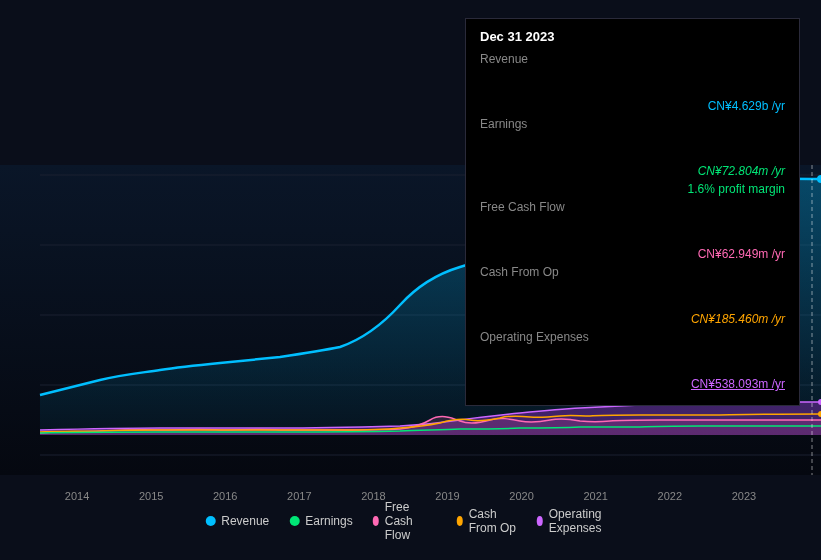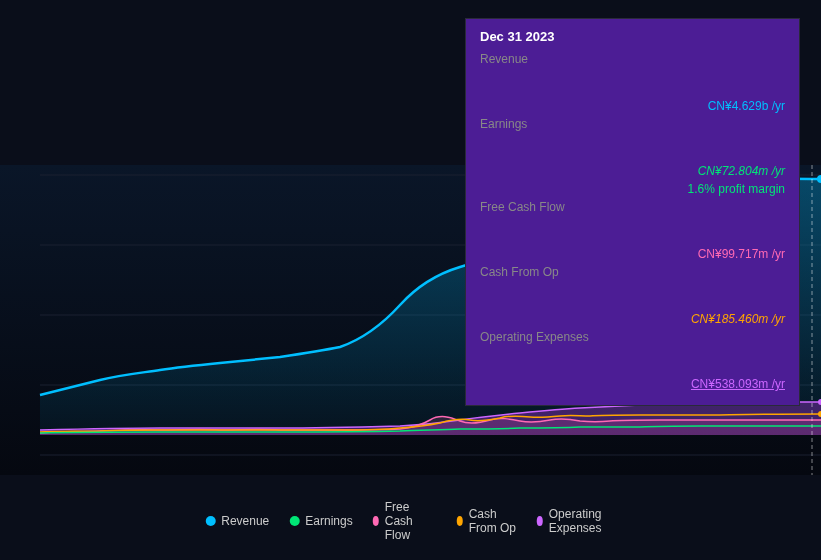--- a/index.html
+++ b/index.html
@@ -16,21 +16,21 @@
       width: 821px;
       height: 560px;
       position: relative;
     }
 
     
     #tooltip {
       position: absolute;
       top: 18px;
       left: 465px;
-      background: #4c1d95;
+      background: #000000;
       border: 1px solid #2a2a3a;
       padding: 10px 14px;
       width: 335px;
       z-index: 10;
     }
 
     #tooltip-date {
       color: #ffffff;
       font-size: 13px;
       font-weight: bold;
@@ -163,21 +163,21 @@
     </div>
     <div class="tooltip-row">
       <span class="tooltip-label">Earnings</span>
       <span class="tooltip-value green">CN¥72.804m /yr</span>
     </div>
     <div class="profit-margin-row">
       <span class="profit-margin-text">1.6% profit margin</span>
     </div>
     <div class="tooltip-row">
       <span class="tooltip-label">Free Cash Flow</span>
-      <span class="tooltip-value pink">CN¥99.717m /yr</span>
+      <span class="tooltip-value pink">CN¥62.949m /yr</span>
     </div>
     <div class="tooltip-row">
       <span class="tooltip-label">Cash From Op</span>
       <span class="tooltip-value orange">CN¥185.460m /yr</span>
     </div>
     <div class="tooltip-row">
       <span class="tooltip-label">Operating Expenses</span>
       <span class="tooltip-value purple">CN¥538.093m /yr</span>
     </div>
   </div>
@@ -282,20 +282,32 @@
 
     <path d="
       M40,268 C80,267 120,267 160,267 C200,267 240,267 280,267 C320,267 360,267 400,266
       C420,265 440,265 460,264 C480,264 500,264 520,263 C540,263 560,263 580,262
       C600,262 620,262 640,262 C660,261 680,261 700,261 C720,261 760,261 821,261" fill="none" stroke="#00e676" stroke-width="1.5"></path>
 
     <line x1="812" y1="0" x2="812" y2="310" stroke="#ffffff" stroke-width="1" stroke-dasharray="4,3" opacity="0.5"></line>
 
   </svg>
 
+  <div class="x-labels">
+    <span class="x-label">2014</span>
+    <span class="x-label">2015</span>
+    <span class="x-label">2016</span>
+    <span class="x-label">2017</span>
+    <span class="x-label">2018</span>
+    <span class="x-label">2019</span>
+    <span class="x-label">2020</span>
+    <span class="x-label">2021</span>
+    <span class="x-label">2022</span>
+    <span class="x-label">2023</span>
+  </div>
 
   <div id="legend">
     <div class="legend-item">
       <div class="legend-dot" style="background:#00bfff;"></div>
       <span>Revenue</span>
     </div>
     <div class="legend-item">
       <div class="legend-dot" style="background:#00e676;"></div>
       <span>Earnings</span>
     </div>

